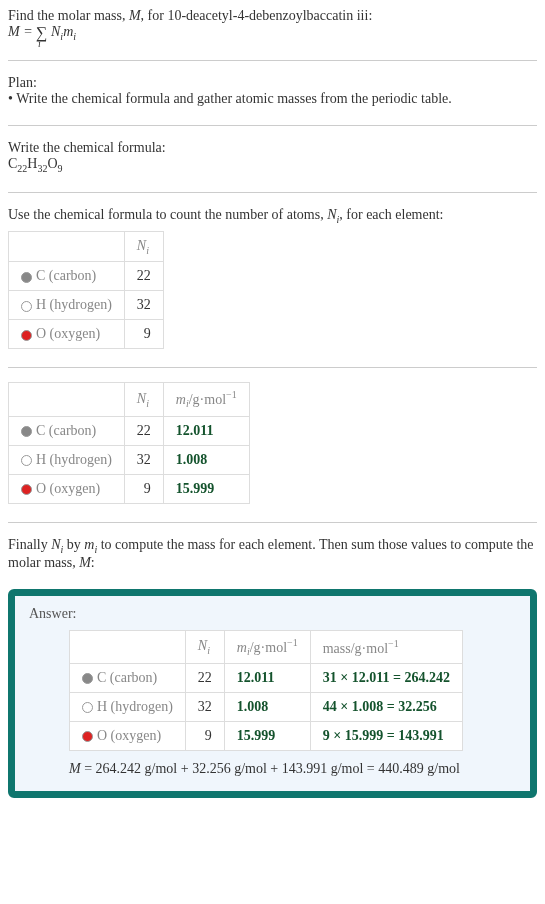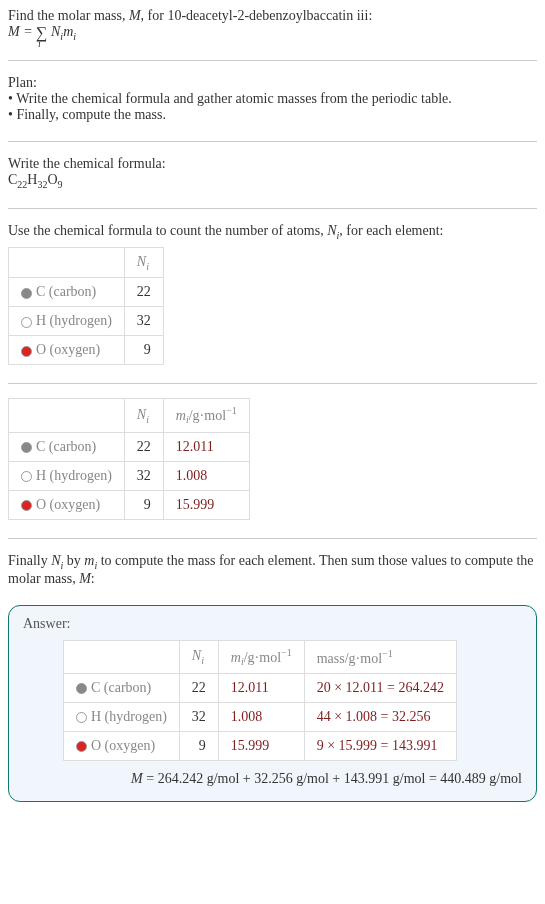--- a/index.html
+++ b/index.html
@@ -46,83 +46,82 @@
       font-weight: normal;
     }
     th {
       background: #fff;
     }
     td.num {
       text-align: right;
       color: #333;
     }
     td.val {
-      color: #7f1d1d;
+      color: #14532d;
+      font-weight: bold;
     }
     .dot {
       display: inline-block;
       width: 11px;
       height: 11px;
       border-radius: 50%;
       margin-right: 4px;
       vertical-align: middle;
       border: 1px solid #999;
     }
     .dot-c { background: #888; }
     .dot-h { background: #fff; }
     .dot-o { background: #d22; }
     .answer-box {
-      border: 1px solid #0f766e;
+      border: 7px solid #0f766e;
       background: #f0f6fc;
       padding: 10px 14px 14px;
-      border-radius: 12px;
+      border-radius: 6px;
     }
     .answer-label {
       color: #555;
       margin-bottom: 8px;
     }
     .answer-box table {
       background: #fff;
       margin-left: 40px;
     }
     .answer-box table th, .answer-box table td {
       border: 1px solid #ddd;
     }
     .final-eq {
       margin-top: 10px;
       margin-left: 40px;
       font-style: italic;
       color: #333;
-      text-align: right;
     }
     .plan-item {
       display: block;
     }
     .nowrap {
       white-space: nowrap;
       margin-left: 44px;
     }
   </style>
 </head>
 <body>
 
 <div class="section">
-  <span>Find the molar mass, </span><span class="formula">M</span><span>, for 10-deacetyl-2-debenzoylbaccatin iii:</span>
+  <span>Find the molar mass, </span><span class="formula">M</span><span>, for 10-deacetyl-4-debenzoylbaccatin iii:</span>
   <div>
     <span class="formula">M = </span><span style="position:relative;display:inline-block;vertical-align:middle;"><span style="font-size:16px;">∑</span><span style="position:absolute;left:2px;top:14px;font-size:10px;font-style:italic;">i</span></span>
     <span class="formula"> N</span><span class="formula sub">i</span><span class="formula">m</span><span class="formula sub">i</span>
   </div>
 </div>
 
 <hr>
 
 <div class="section">
   <div>Plan:</div>
   <span class="plan-item">• Write the chemical formula and gather atomic masses from the periodic table.</span>
-  <span class="plan-item">• Finally, compute the mass.</span>
 </div>
 
 <hr>
 
 <div class="section">
   <div>Write the chemical formula:</div>
   <div>
     <span>C</span><span class="sub">22</span><span>H</span><span class="sub">32</span><span>O</span><span class="sub">9</span>
   </div>
 </div>
@@ -197,21 +196,21 @@
         <tr>
       <th></th>
       <th><span class="formula">N</span><span class="formula sub">i</span></th>
       <th class="nowrap"><span class="formula">m</span><span class="formula sub">i</span><span>/g·mol</span><span class="sup">−1</span></th>
       <th class="nowrap"><span>mass/g·mol</span><span class="sup">−1</span></th>
     </tr>
     <tr>
       <td><span class="dot dot-c"></span><span>C (carbon)</span></td>
       <td class="num">22</td>
       <td class="val">12.011</td>
-      <td class="val">20 × 12.011 = 264.242</td>
+      <td class="val">31 × 12.011 = 264.242</td>
     </tr>
     <tr>
       <td><span class="dot dot-h"></span><span>H (hydrogen)</span></td>
       <td class="num">32</td>
       <td class="val">1.008</td>
       <td class="val">44 × 1.008 = 32.256</td>
     </tr>
     <tr>
       <td><span class="dot dot-o"></span><span>O (oxygen)</span></td>
       <td class="num">9</td>

